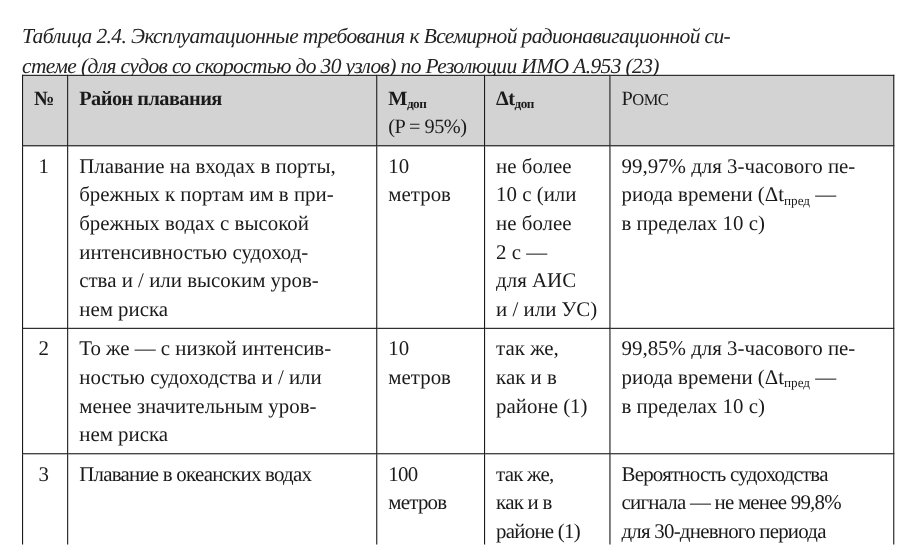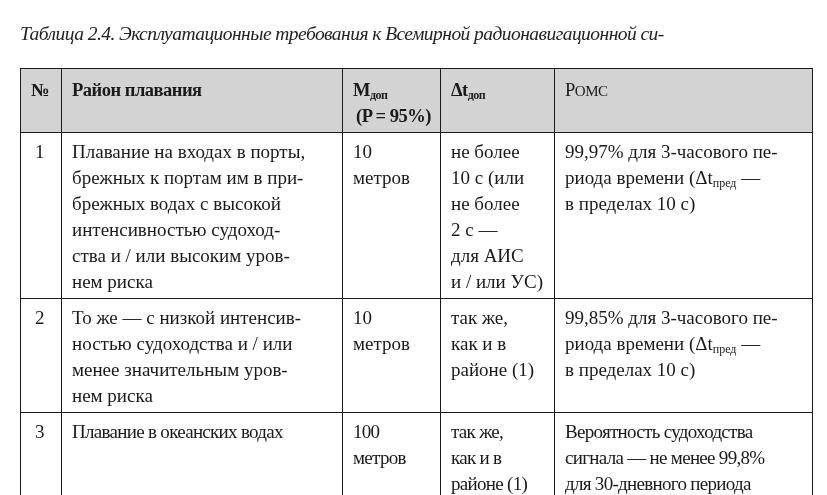--- a/index.html
+++ b/index.html
@@ -7,34 +7,35 @@
          font-family:"Liberation Serif", "DejaVu Serif", serif; color:#1a1a1a; }
   .caption { position:absolute; left:20px; top:20px; width:800px;
              font-style:italic; font-size:19.5px; line-height:27px;
              letter-spacing:-0.55px; color:#222; }
   table { position:absolute; left:20px; top:68px; border-collapse:collapse;
           table-layout:fixed; width:792px; }
   td, th { border:1.6px solid #1a1a1a; vertical-align:top; text-align:left;
            padding:6px 6px 3px 10px; font-size:19px; line-height:26px; }
   th { background:#d3d3d3; font-weight:bold; height:50px; padding-top:8px;
        font-size:18.5px; letter-spacing:-0.5px; }
-  th .hl { display:block; font-weight:bold;text-align:center; }
+  th .hl { display:block; font-weight:normal; }
   sub { font-size:12px; vertical-align:-3px; line-height:0; }
   .sm-caps { font-size:15px;margin-top:33px; }
   td.num { padding-left:14px; }
   tr.r1 td { height:147px; }
   tr.r2 td { height:97px; }
   tr.r3 td { height:76px; }
   tr.r3 td.cond-cell { letter-spacing:-0.7px; }
 </style>
 </head>
 <body>
 
 <div class="caption">
   <div>Таблица 2.4. Эксплуатационные требования к Всемирной радионавигационной си-</div>
+  <div>стеме (для судов со скоростью до 30 узлов) по Резолюции ИМО А.953 (23)</div>
 </div>
 
 <table>
   <colgroup>
     <col style="width:41px">
     <col style="width:281px">
     <col style="width:98px">
     <col style="width:114px">
     <col style="width:258px">
   </colgroup>

